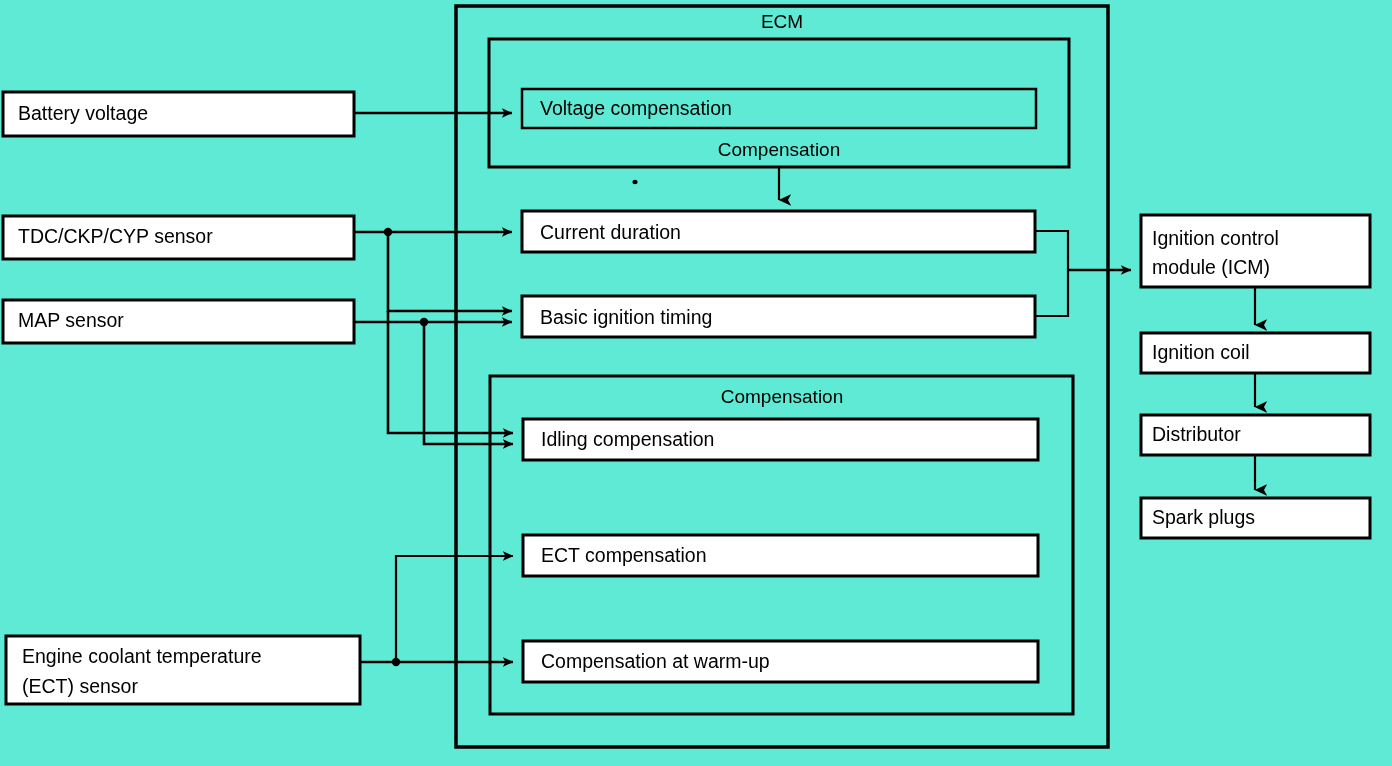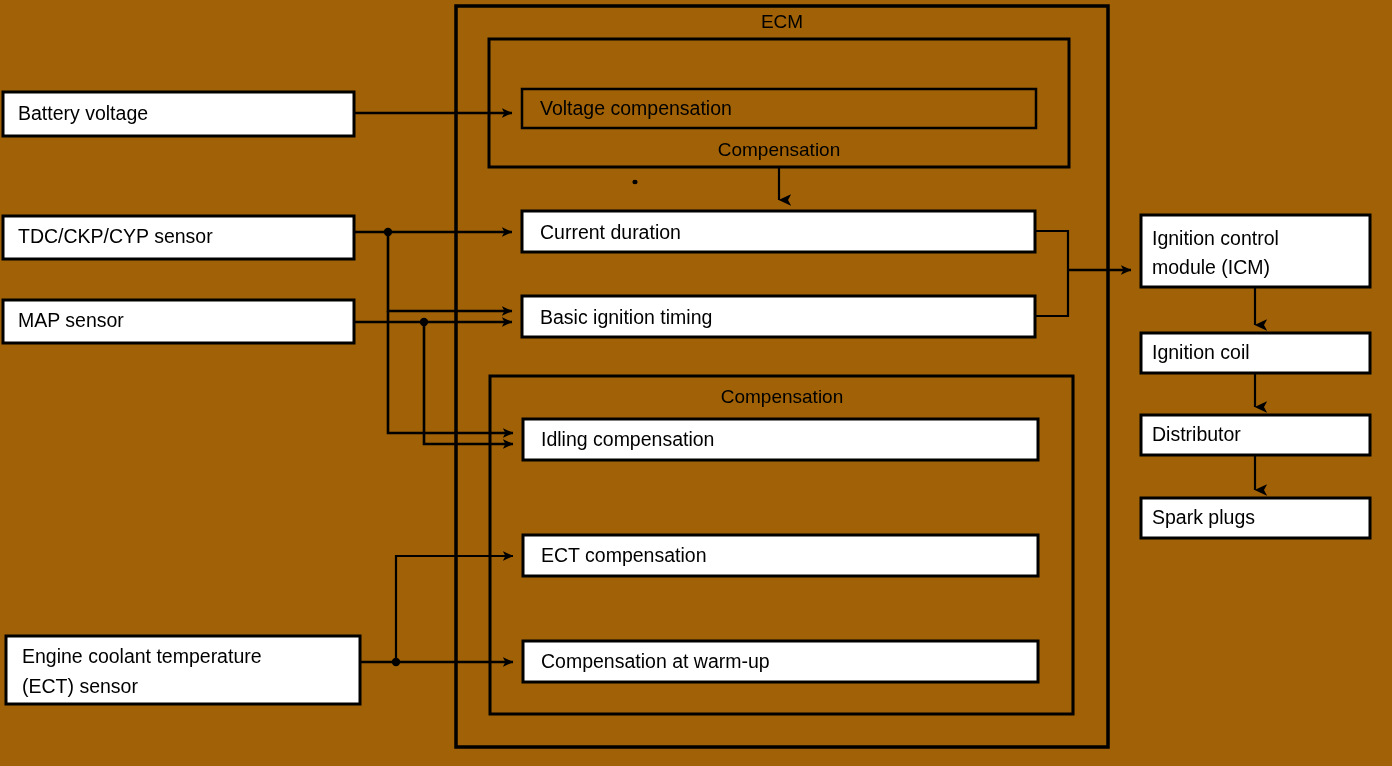--- a/index.html
+++ b/index.html
@@ -4,21 +4,21 @@
 <style>
   html, body {
     margin: 0;
     padding: 0;
     background: #ffffff;
   }
   #page {
     position: relative;
     width: 1392px;
     height: 766px;
-    background: #a16207;
+    background: #5eead4;
     overflow: hidden;
     font-family: "Liberation Sans", sans-serif;
   }
   svg.diagram {
     position: absolute;
     left: 0;
     top: 0;
     width: 1392px;
     height: 766px;
   }

